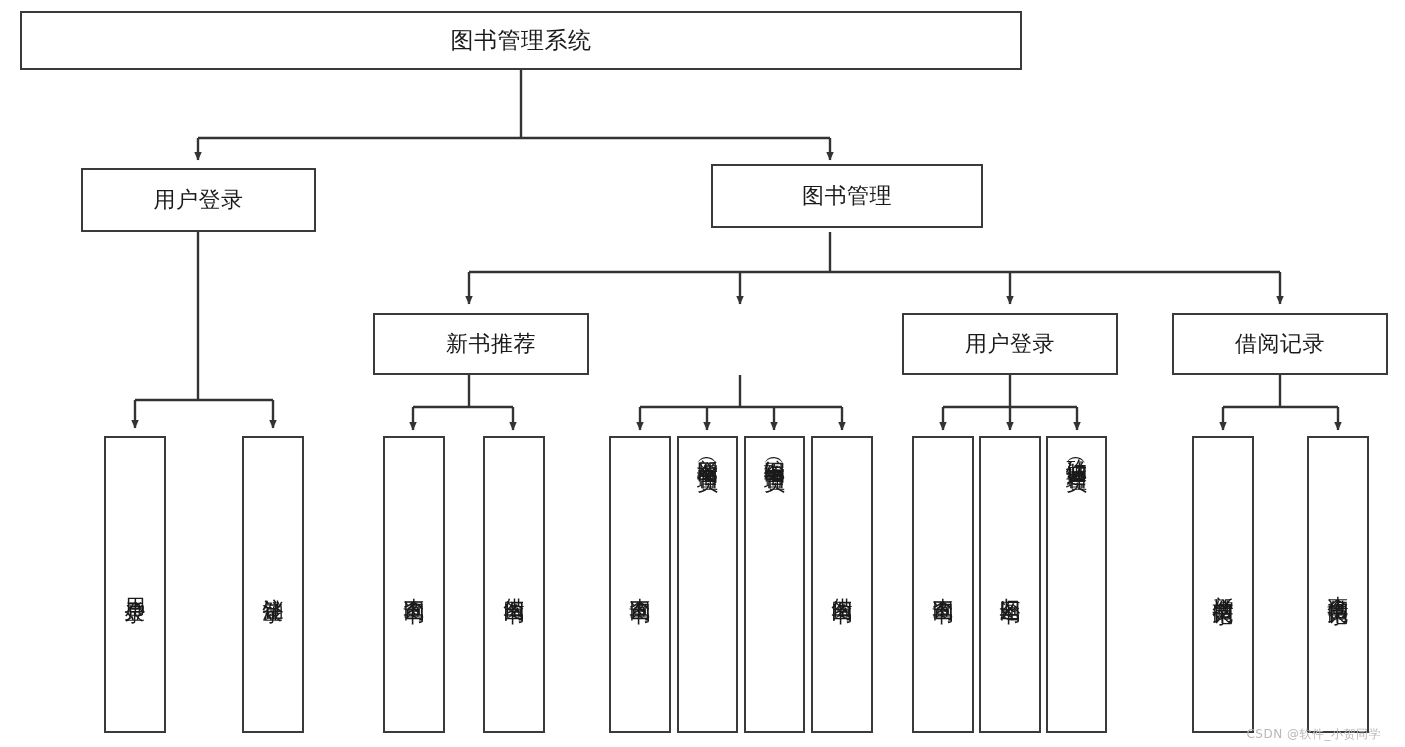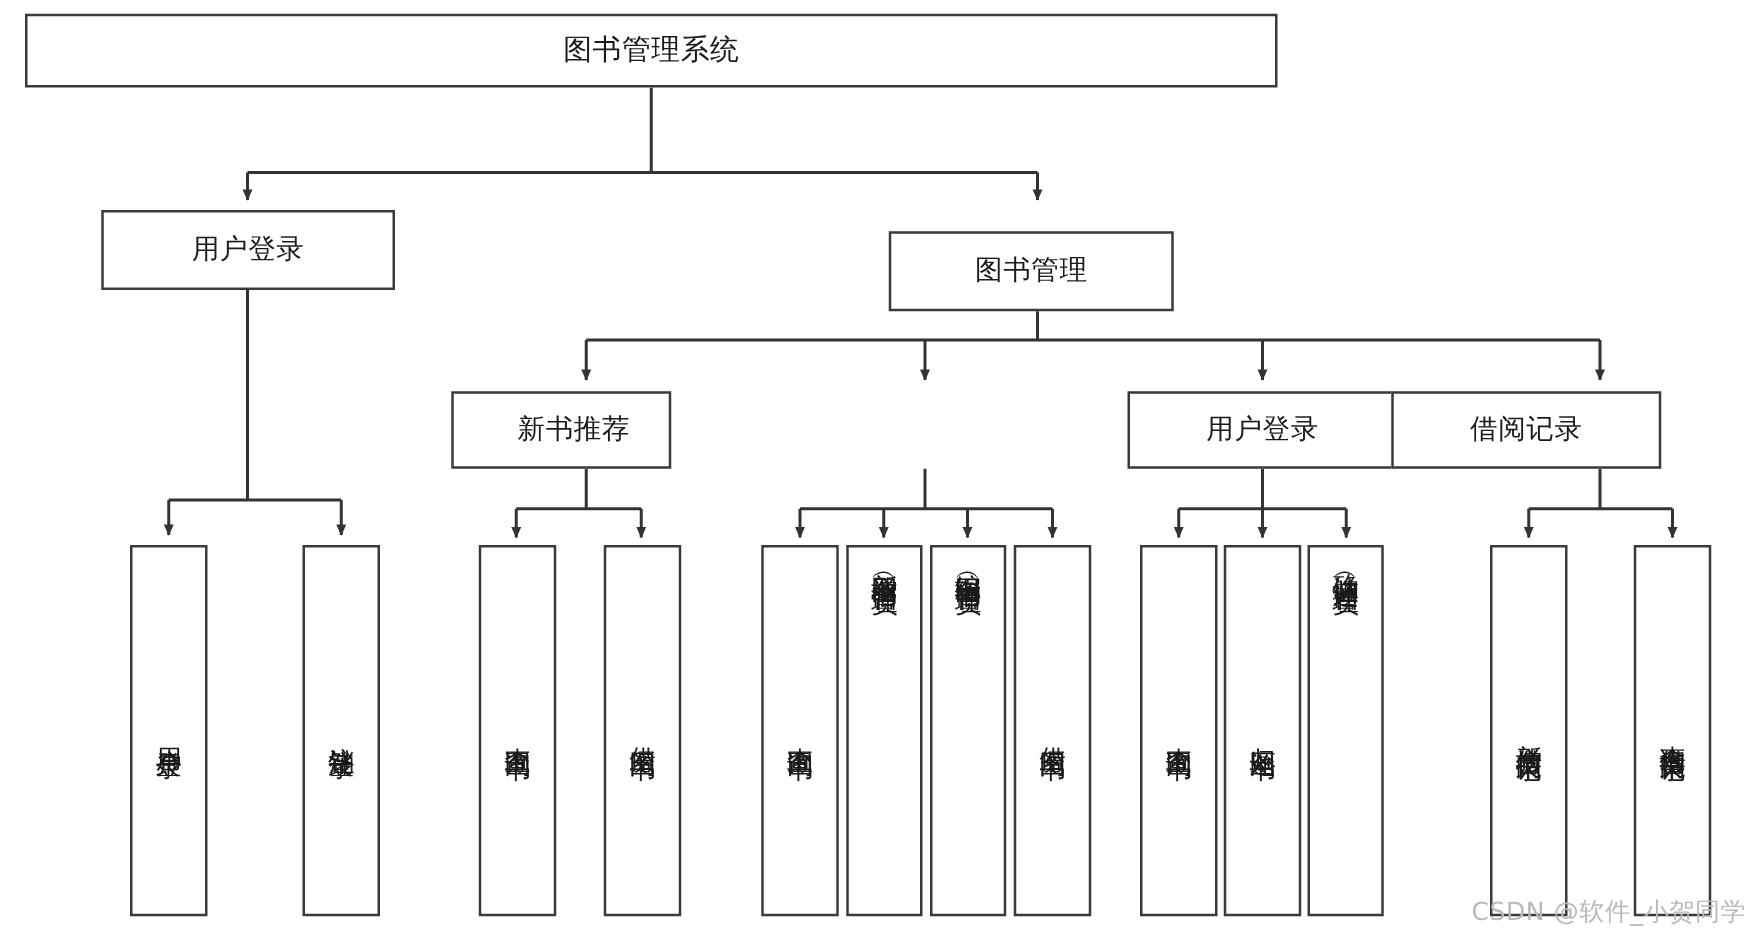--- a/index.html
+++ b/index.html
@@ -63,23 +63,23 @@
     letter-spacing: 2px;
     white-space: nowrap;
     max-height: 286px;
   }
   .node.vert.centered {
     align-items: center;
     padding-top: 0;
   }
   #watermark {
     position: absolute;
-    right: 8px;
+    right: 24px;
     bottom: 4px;
-    font-size: 20px;
+    font-size: 12px;
     color: #b9b9b9;
     letter-spacing: 0.5px;
     z-index: 5;
     white-space: nowrap;
     font-family: "DejaVu Sans", "Liberation Sans", sans-serif;
   }
 </style>
 </head>
 <body>
 
@@ -135,31 +135,31 @@
     </g>
   </svg>
 
   <div class="node horiz root" style="left:20px; top:11px; width:1002px; height:59px;">
     <span class="node-label">图书管理系统</span>
   </div>
 
   <div class="node horiz" style="left:81px; top:168px; width:235px; height:64px;">
     <span class="node-label">用户登录</span>
   </div>
-  <div class="node horiz" style="left:711px; top:185px; width:228px; height:64px;">
+  <div class="node horiz" style="left:711px; top:164px; width:272px; height:64px;">
     <span class="node-label">图书管理</span>
   </div>
 
-  <div class="node horiz" style="left:361px; top:313px; width:176px; height:62px;padding-left:20px;">
+  <div class="node horiz" style="left:373px; top:313px; width:216px; height:62px;padding-left:20px;">
     <span class="node-label">新书推荐</span>
   </div>
   <div class="node horiz" style="left:902px; top:313px; width:216px; height:62px;">
     <span class="node-label">用户登录</span>
   </div>
-  <div class="node horiz" style="left:1113px; top:313px; width:216px; height:62px;">
+  <div class="node horiz" style="left:1172px; top:313px; width:216px; height:62px;">
     <span class="node-label">借阅记录</span>
   </div>
 
   <div class="node vert centered" style="left:104px; top:436px; width:62px; height:297px;">
     <span class="node-label">用户登录</span>
   </div>
   <div class="node vert centered" style="left:242px; top:436px; width:62px; height:297px;">
     <span class="node-label">注销登录</span>
   </div>
 

